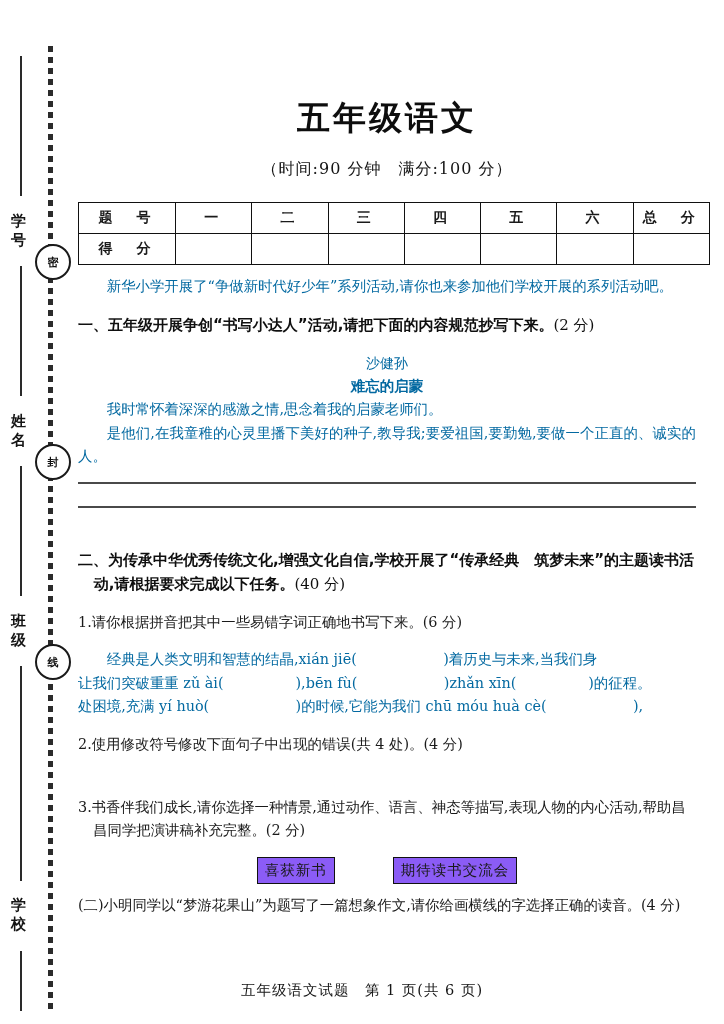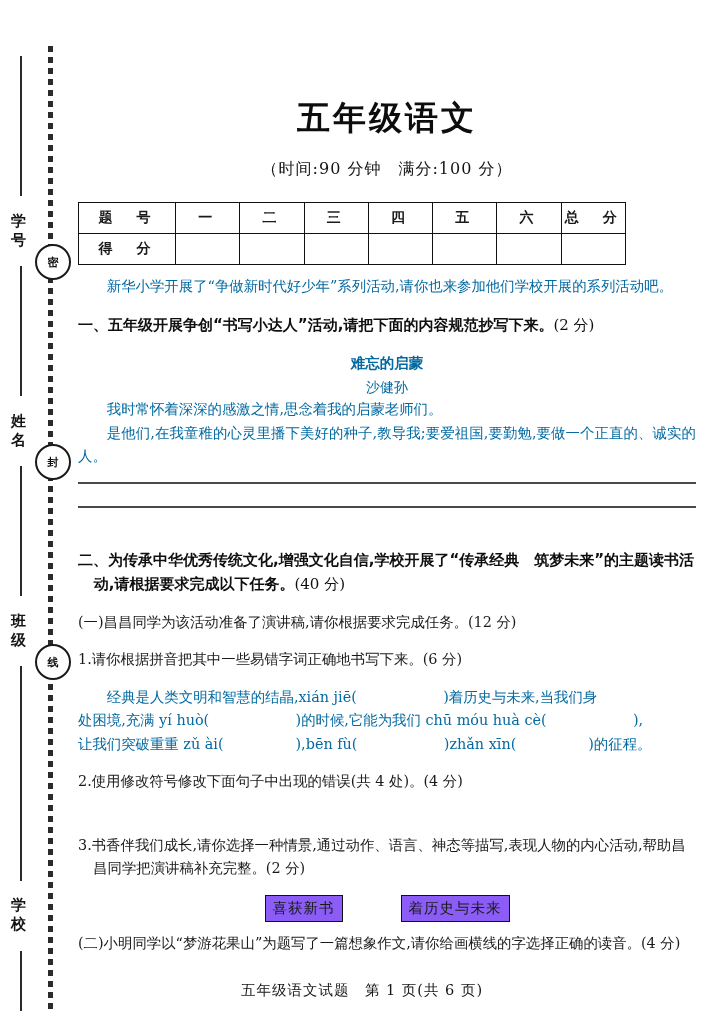--- a/index.html
+++ b/index.html
@@ -117,21 +117,21 @@
     text-align: center;
     font-size: 16px;
     letter-spacing: 1px;
     color: #141414;
   }
 
   
   table.score-table {
     margin: 22px 0 0 0;
     border-collapse: collapse;
-    width: 548px;
+    width: 632px;
     table-layout: fixed;
   }
   table.score-table td {
     border: 1.4px solid #111;
     height: 30px;
     text-align: center;
     vertical-align: middle;
     font-size: 14px;
     font-weight: bold;
     letter-spacing: 5px;
@@ -277,47 +277,46 @@
         <td class="blank"></td>
         <td class="blank"></td>
       </tr>
     </tbody>
       </table>
 
     <p class="para indent mt10">新华小学开展了“争做新时代好少年”系列活动,请你也来参加他们学校开展的系列活动吧。</p>
 
     <p class="q-head mt6"><span>一、五年级开展争创“书写小达人”活动,请把下面的内容规范抄写下来。</span><span class="pts">(2 分)</span></p>
 
+    <p class="para center author">沙健孙</p>
     <p class="para center bold-c mt6">难忘的启蒙</p>
-    <p class="para center author">沙健孙</p>
     <p class="para indent">我时常怀着深深的感激之情,思念着我的启蒙老师们。</p>
     <p class="para indent">是他们,在我童稚的心灵里播下美好的种子,教导我;要爱祖国,要勤勉,要做一个正直的、诚实的人。</p>
 
     <div class="write-lines">
       <div class="write-line"></div>
       <div class="write-line"></div>
     </div>
 
     <p class="q-head hang"><span>二、为传承中华优秀传统文化,增强文化自信,学校开展了“传承经典　筑梦未来”的主题读书活动,请根据要求完成以下任务。</span><span class="pts">(40 分)</span></p>
 
-    <p class="sub-head mt6">(一)昌昌同学为该活动准备了演讲稿,请你根据要求完成任务。(12 分)</p>
     <p class="sub-head">1.请你根据拼音把其中一些易错字词正确地书写下来。(6 分)</p>
 
     <p class="para indent mt6">经典是人类文明和智慧的结晶,xián jiē(　　　　　　)着历史与未来,当我们身</p>
+    <p class="para">让我们突破重重 zǔ ài(　　　　　),bēn fù(　　　　　　)zhǎn xīn(　　　　　)的征程。</p>
     <p class="para">处困境,充满 yí huò(　　　　　　)的时候,它能为我们 chū móu huà cè(　　　　　　),</p>
-    <p class="para">让我们突破重重 zǔ ài(　　　　　),bēn fù(　　　　　　)zhǎn xīn(　　　　　)的征程。</p>
 
     <p class="sub-head mt6">2.使用修改符号修改下面句子中出现的错误(共 4 处)。(4 分)</p>
 
 
     <p class="sub-head hang mt10">3.书香伴我们成长,请你选择一种情景,通过动作、语言、神态等描写,表现人物的内心活动,帮助昌昌同学把演讲稿补充完整。(2 分)</p>
 
     <div class="choice-row">
       <div class="choice-box">喜获新书</div>
-      <div class="choice-box">着历史与未来</div>
+      <div class="choice-box">期待读书交流会</div>
     </div>
 
     <p class="sub-head mt10">(二)小明同学以“梦游花果山”为题写了一篇想象作文,请你给画横线的字选择正确的读音。(4 分)</p>
 
   </div>
 
   <div class="footer">五年级语文试题　第 1 页(共 6 页)</div>
 
 </div>
 

